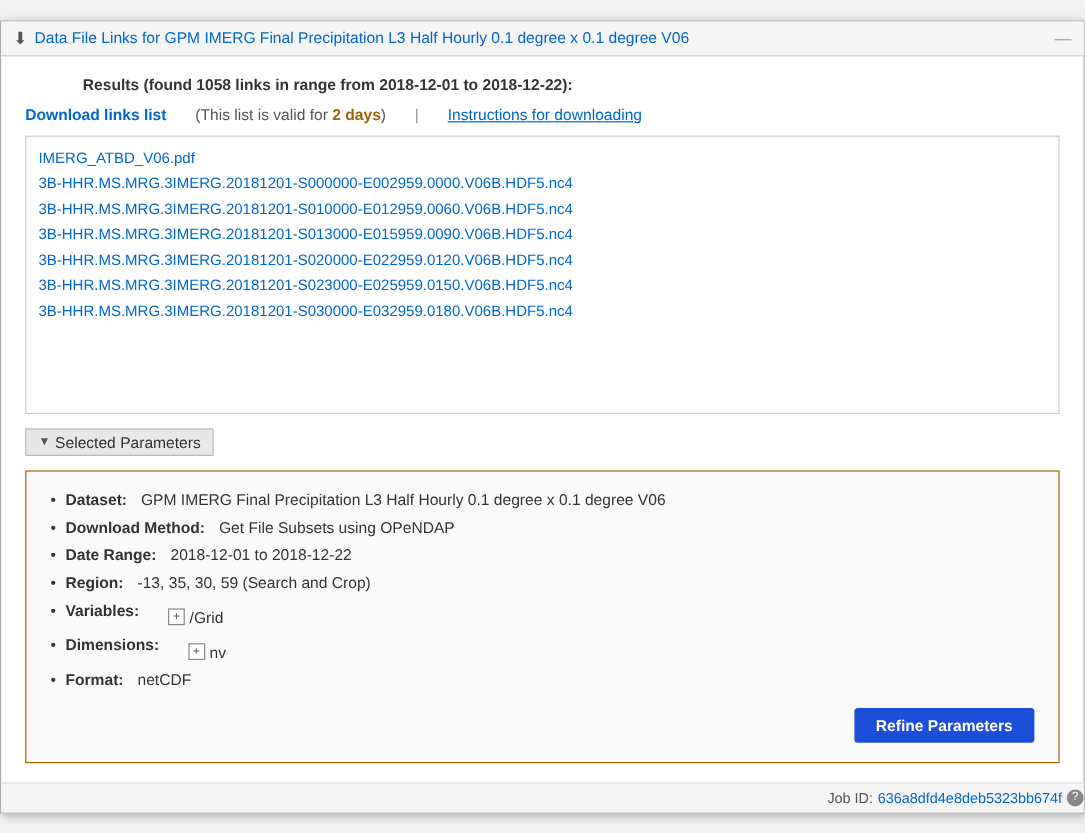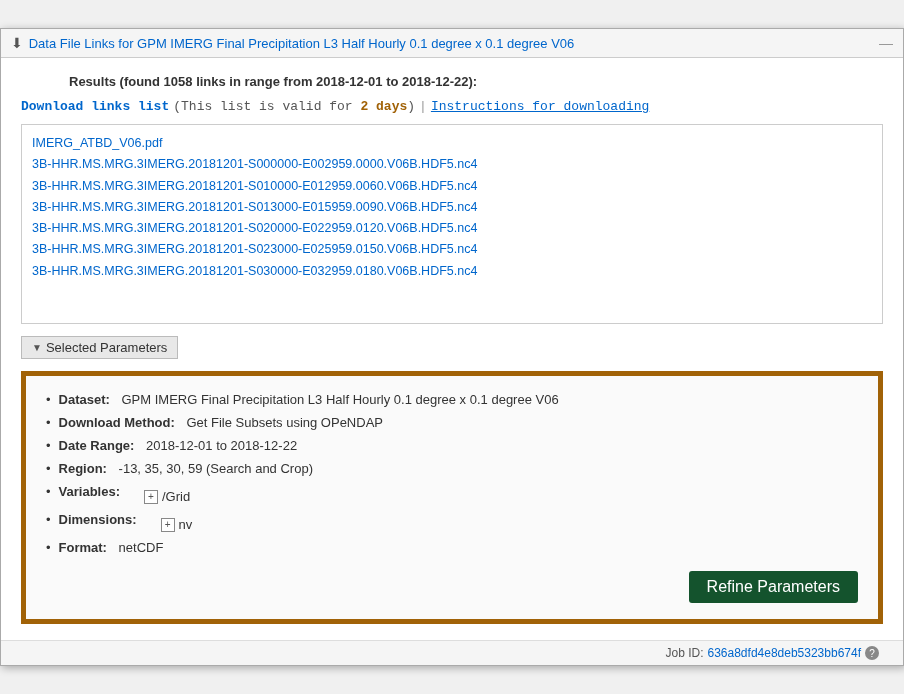--- a/index.html
+++ b/index.html
@@ -56,23 +56,22 @@
       color: #333;
       margin-bottom: 10px;
     }
     .results-header strong {
       font-weight: bold;
       padding-left: 48px;
     }
     .download-bar {
       display: flex;
       align-items: center;
-      gap: 4px;
+      gap: 24px;
       margin-bottom: 10px;
-      font-family: Liberation Mono, monospace;
     }
     .download-link {
       color: #0066cc;
       text-decoration: none;
       font-size: 13px;
       font-weight: bold;
     }
     .download-bar-sep {
       color: #999;
     }
@@ -85,21 +84,21 @@
       font-weight: bold;
     }
     .instructions-link {
       color: #0066cc;
       text-decoration: underline;
       font-size: 13px;
       cursor: pointer;
     }
     .file-list-box {
       border: 1px solid #ccc;
-      height: 200px;
+      height: 232px;
       overflow-y: auto;
       padding: 8px 10px;
       background: #fff;
       margin-bottom: 12px;
     }
     .file-item {
       display: block;
       color: #0066cc;
       text-decoration: none;
       font-size: 12.5px;
@@ -115,21 +114,21 @@
       cursor: pointer;
       font-size: 13px;
       color: #333;
       margin-bottom: 12px;
     }
     .toggle-arrow {
       font-size: 10px;
       color: #555;
     }
     .params-box {
-      border: 5px solid #a16207;
+      border: 1px solid #a16207;
       background: #fafafa;
       padding: 16px 20px;
       margin-bottom: 0;
     }
     .param-list {
       list-style: none;
       padding: 0;
     }
     .param-list li {
       margin-bottom: 8px;
@@ -172,32 +171,33 @@
       font-size: 10px;
       color: #555;
       flex-shrink: 0;
     }
     .refine-btn-row {
       display: flex;
       justify-content: flex-end;
       margin-top: 16px;
     }
     .refine-btn {
-      background: #14532d;
+      background: #1d4ed8;
       color: #fff;
       border: none;
       padding: 7px 18px;
-      font-size: 16px;
+      font-size: 13px;
       cursor: pointer;
       border-radius: 3px;
+      font-weight: bold;
     }
     .footer-bar {
       background: #f5f5f5;
       border-top: 1px solid #ddd;
-      padding: 5px 24px;
+      padding: 5px 0;
       display: flex;
       justify-content: flex-end;
       align-items: center;
       gap: 4px;
       font-size: 12px;
       color: #555;
     }
     .job-id-link {
       color: #0066cc;
       text-decoration: none;

